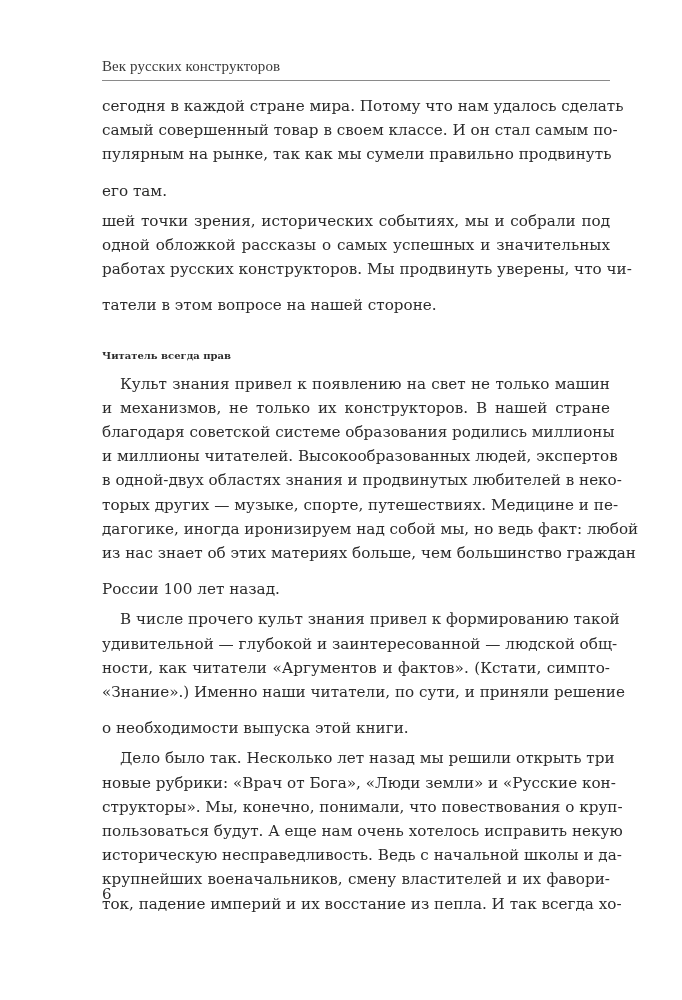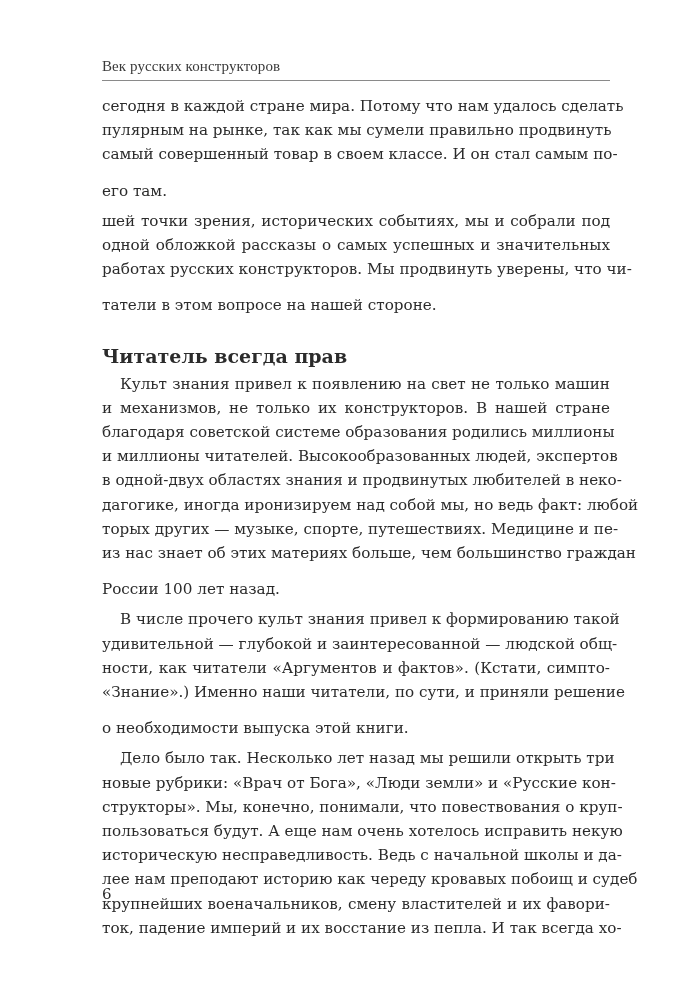--- a/index.html
+++ b/index.html
@@ -20,80 +20,79 @@
       font-size: 15.2px; line-height: 24.2px; color: #2b2b2b;
     }
     .para { margin: 0; }
     .para .line { display: block; white-space: nowrap; text-align: justify; text-align-last: justify; }
     .para .line.last { text-align-last: left; margin-top: 12px; }
     .para .line.indent { padding-left: 18px; }
     .para + .para { margin-top: 6px; }
     .section-heading {
       margin: 26px 0 4px 0;
       font-family: "DejaVu Serif", "Liberation Serif", serif;
-      font-weight: bold; font-size: 19px; line-height: 24px; color: #2b2b2b;
+      font-weight: bold; font-size: 10px; line-height: 24px; color: #2b2b2b;
     }
     .section-heading + .para { margin-top: 4px; }
     .page-number {
       position: absolute; left: 102px; top: 885px;
       font-family: "DejaVu Serif", "Liberation Serif", serif;
       font-size: 15px; color: #2b2b2b;
     }
   </style>
 </head>
 <body>
 
 <div class="page">
   <div class="running-head">Век русских конструкторов</div>
   <div class="head-rule"></div>
 
   <div class="body-text">
 
     <p class="para">
       <span class="line">сегодня в каждой стране мира. Потому что нам удалось сделать</span>
+      <span class="line">самый совершенный товар в своем классе. И он стал самым по-</span>
       <span class="line">пулярным на рынке, так как мы сумели правильно продвинуть</span>
-      <span class="line">самый совершенный товар в своем классе. И он стал самым по-</span>
       <span class="line last">его там.</span>
     </p>
 
     <p class="para">
       <span class="line">шей точки зрения, исторических событиях, мы и собрали под</span>
       <span class="line">одной обложкой рассказы о самых успешных и значительных</span>
       <span class="line">работах русских конструкторов. Мы продвинуть уверены, что чи-</span>
       <span class="line last">татели в этом вопросе на нашей стороне.</span>
     </p>
 
     <h2 class="section-heading">Читатель всегда прав</h2>
 
     <p class="para">
       <span class="line indent">Культ знания привел к появлению на свет не только машин</span>
       <span class="line">и механизмов, не только их конструкторов. В нашей стране</span>
       <span class="line">благодаря советской системе образования родились миллионы</span>
       <span class="line">и миллионы читателей. Высокообразованных людей, экспертов</span>
       <span class="line">в одной-двух областях знания и продвинутых любителей в неко-</span>
+      <span class="line">торых других — музыке, спорте, путешествиях. Медицине и пе-</span>
       <span class="line">дагогике, иногда иронизируем над собой мы, но ведь факт: любой</span>
-      <span class="line">торых других — музыке, спорте, путешествиях. Медицине и пе-</span>
       <span class="line">из нас знает об этих материях больше, чем большинство граждан</span>
       <span class="line last">России 100 лет назад.</span>
     </p>
 
     <p class="para">
       <span class="line indent">В числе прочего культ знания привел к формированию такой</span>
       <span class="line">удивительной — глубокой и заинтересованной — людской общ-</span>
       <span class="line">ности, как читатели «Аргументов и фактов». (Кстати, симпто-</span>
       <span class="line">«Знание».) Именно наши читатели, по сути, и приняли решение</span>
       <span class="line last">о необходимости выпуска этой книги.</span>
     </p>
 
     <p class="para">
       <span class="line indent">Дело было так. Несколько лет назад мы решили открыть три</span>
       <span class="line">новые рубрики: «Врач от Бога», «Люди земли» и «Русские кон-</span>
       <span class="line">структоры». Мы, конечно, понимали, что повествования о круп-</span>
       <span class="line">пользоваться будут. А еще нам очень хотелось исправить некую</span>
       <span class="line">историческую несправедливость. Ведь с начальной школы и да-</span>
-      <span class="line">лее нам преподают историю как череду кровавых побоищ и судеб</span>
       <span class="line">крупнейших военачальников, смену властителей и их фавори-</span>
       <span class="line">ток, падение империй и их восстание из пепла. И так всегда хо-</span>
     </p>
   </div>
 
   <div class="page-number">6</div>
 </div>
 
 </body></html>

